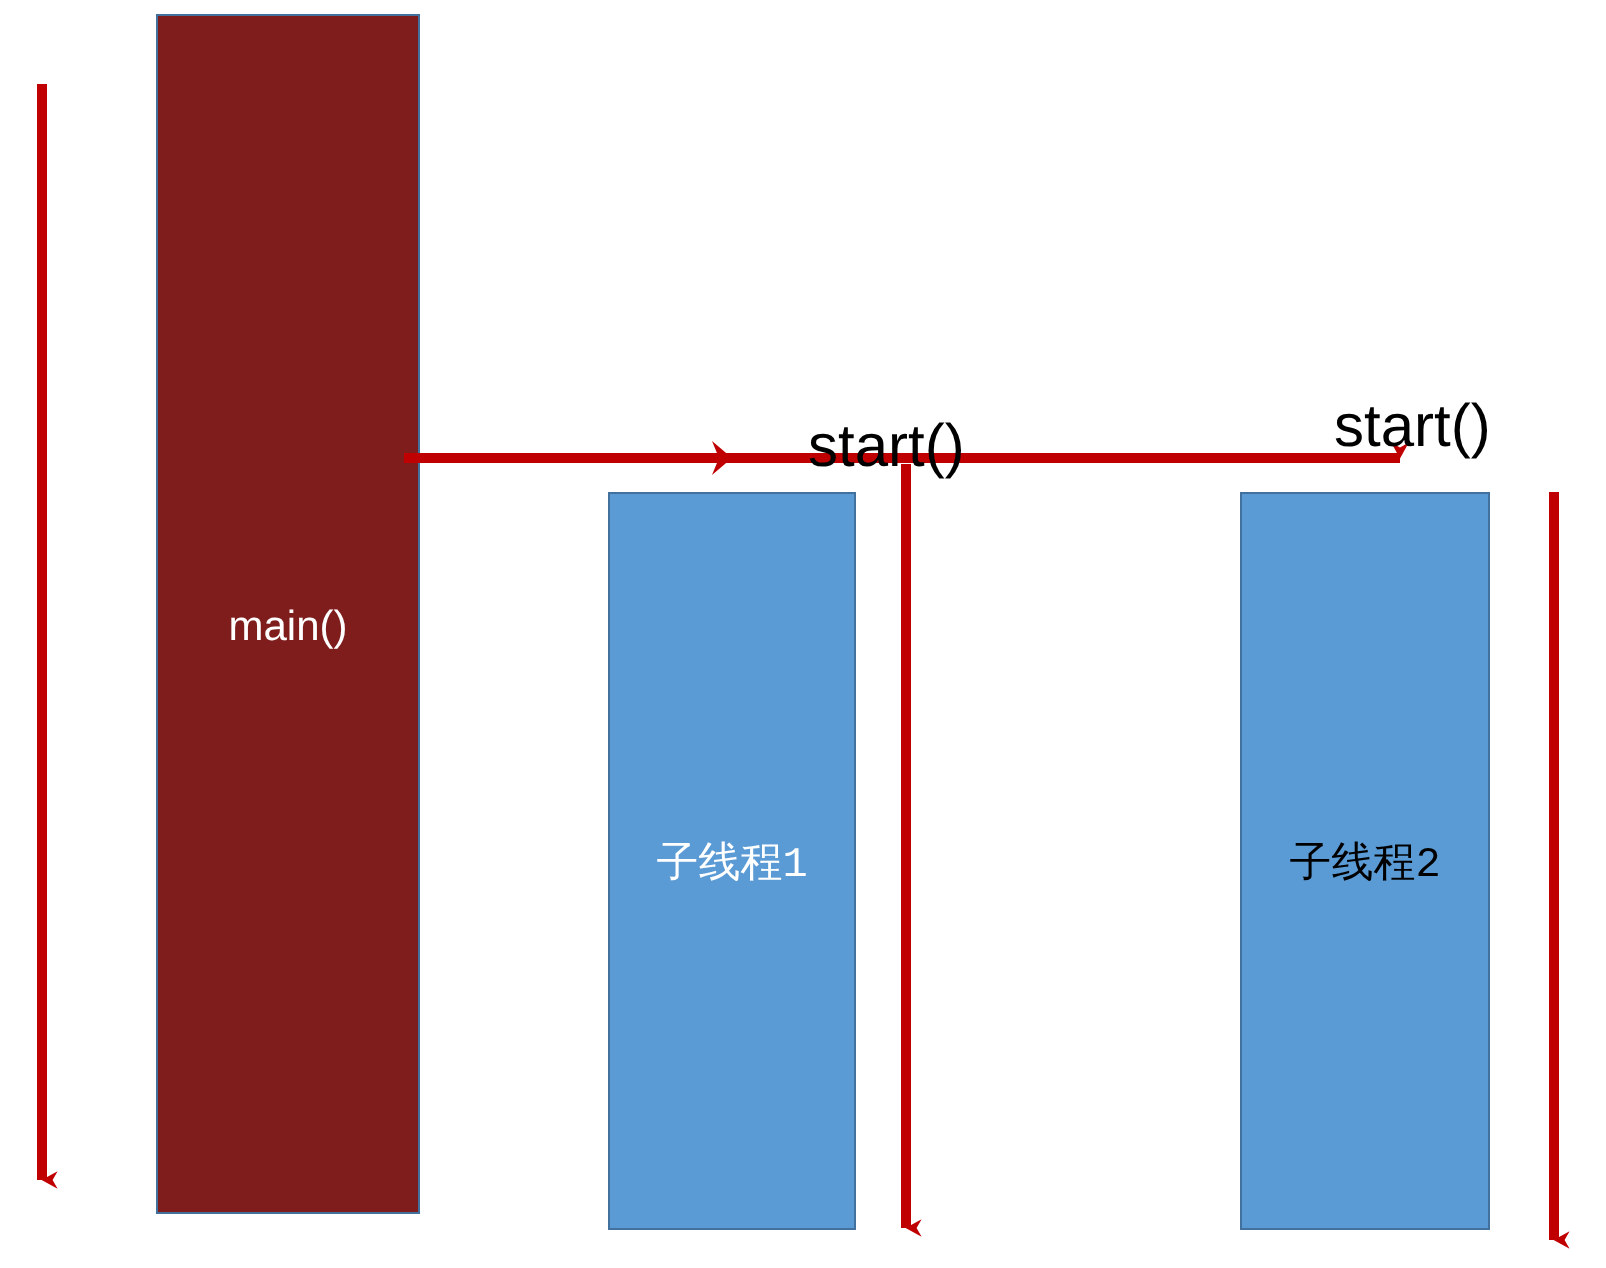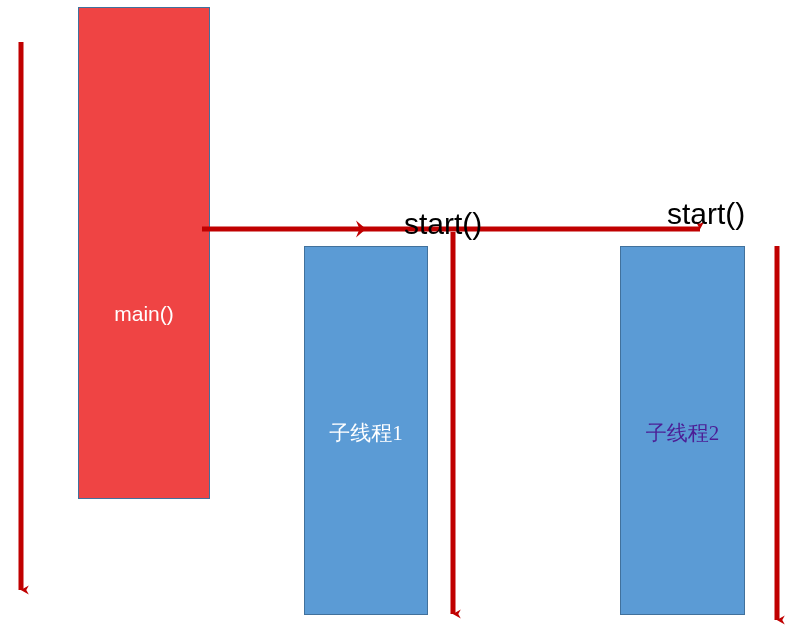--- a/index.html
+++ b/index.html
@@ -27,21 +27,21 @@
     justify-content: center;
   }
   .bar-label {
     color: #ffffff;
     font-size: 21px;
     line-height: 1;
     white-space: nowrap;
     user-select: none;
   }
   .bar-label.cjk {
-    font-family: Liberation Serif, serif;
+    font-family: Liberation Mono, monospace;
   }
   .edge-label {
     position: absolute;
     color: #000000;
     font-size: 30px;
     line-height: 1;
     white-space: nowrap;
     user-select: none;
   }
   svg.overlay {
@@ -52,30 +52,30 @@
     height: 634px;
     overflow: visible;
     pointer-events: none;
   }
 </style>
 </head>
 <body>
 
 <div id="canvas">
 
-  <div class="bar" style="left: 78px; top: 7px; width: 132px; height: 492px; background: #ef4444; border-color: rgb(65, 113, 156);">
+  <div class="bar" style="left: 78px; top: 7px; width: 132px; height: 600px; background: #7f1d1d; border-color: rgb(65, 113, 156);">
     <span class="bar-label" style="color: rgb(255, 255, 255); position: absolute; left: 50%; transform: translateX(-50%); top: 295px;">main()</span>
   </div>
 
   <div class="bar" style="left: 304px; top: 246px; width: 124px; height: 369px; background: rgb(91, 155, 213); border-color: rgb(65, 113, 156);">
     <span class="bar-label cjk" style="color: rgb(255, 255, 255); position: absolute; left: 50%; transform: translateX(-50%); top: 176px;">子线程1</span>
   </div>
 
   <div class="bar" style="left: 620px; top: 246px; width: 125px; height: 369px; background: rgb(91, 155, 213); border-color: rgb(65, 113, 156);">
-    <span class="bar-label cjk" style="color: #4c1d95; position: absolute; left: 50%; transform: translateX(-50%); top: 176px;">子线程2</span>
+    <span class="bar-label cjk" style="color: #000000; position: absolute; left: 50%; transform: translateX(-50%); top: 176px;">子线程2</span>
   </div>
 
   <svg class="overlay" viewBox="0 0 803 634" xmlns="http://www.w3.org/2000/svg">
     <defs>
       <marker id="ah-down" markerWidth="10" markerHeight="9" refX="5" refY="8.4" orient="auto-start-reverse" markerUnits="userSpaceOnUse">
         <path d="M0.6,0.6 L5,8.6 L9.4,0.6 L5,3.1 Z" fill="#C00000"></path>
       </marker>
       <marker id="ah-right" markerWidth="10" markerHeight="9" refX="5" refY="8.4" orient="auto-start-reverse" markerUnits="userSpaceOnUse">
         <path d="M0.6,0.6 L5,8.6 L9.4,0.6 L5,3.1 Z" fill="#C00000"></path>
       </marker>

